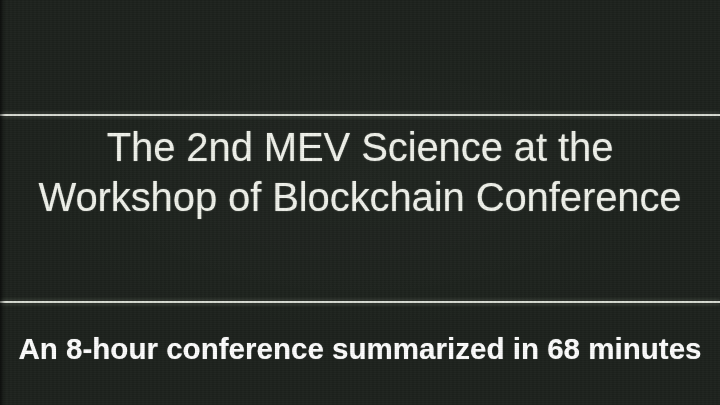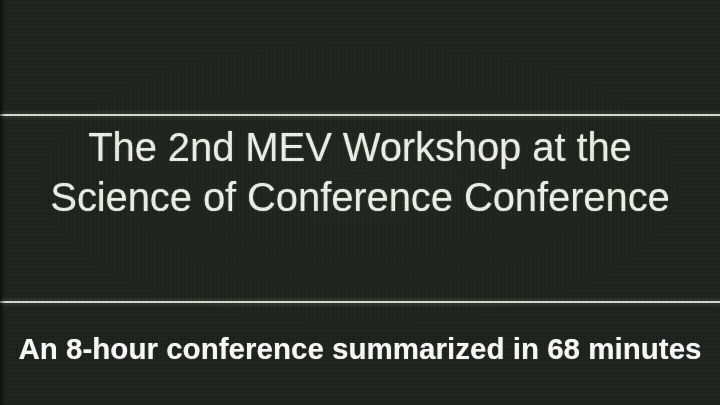--- a/index.html
+++ b/index.html
@@ -101,21 +101,21 @@
 </head>
 <body>
 
 <div id="slide">
 
   <div class="edge-shade"></div>
 
   <div class="rule rule-top"></div>
 
   <div class="title-block">
-    <span class="title-line">The 2nd MEV Workshop at the</span>
-    <span class="title-line">Science of Conference Conference</span>
+    <span class="title-line">The 2nd MEV Science at the</span>
+    <span class="title-line">Workshop of Blockchain Conference</span>
   </div>
 
   <div class="rule rule-bottom"></div>
 
   <div class="caption">An 8-hour conference summarized in 68 minutes</div>
 
 </div>
 
 </body></html>

